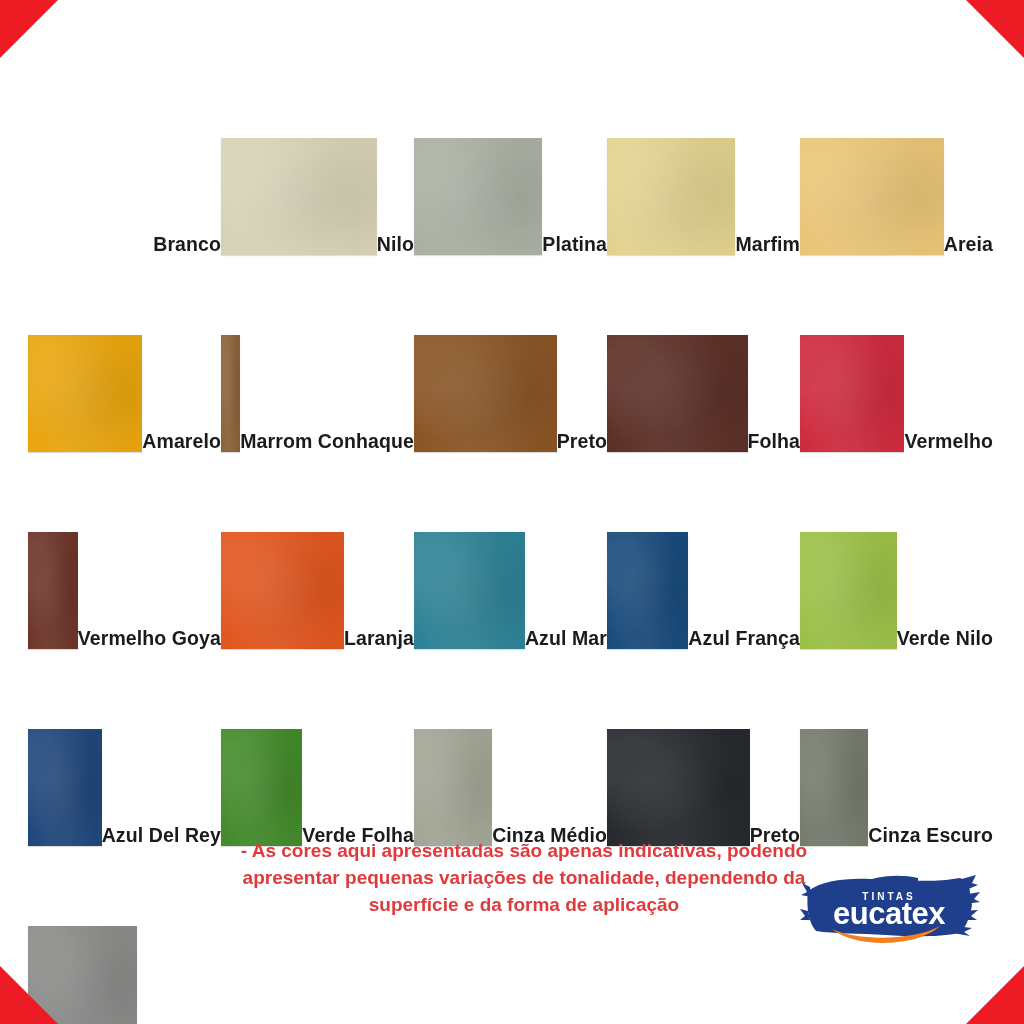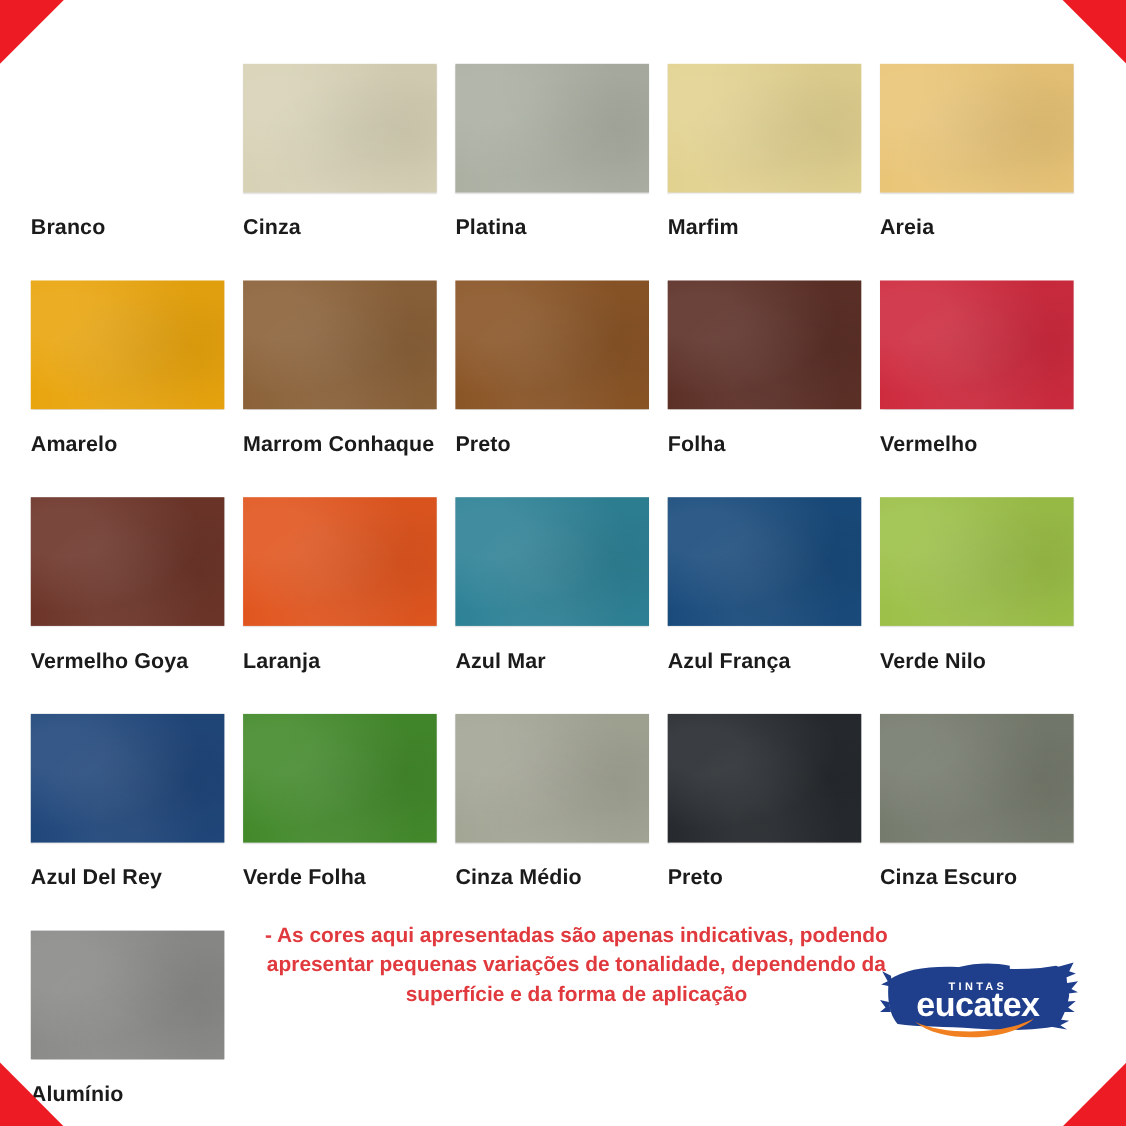--- a/index.html
+++ b/index.html
@@ -55,22 +55,22 @@
     width: 968px;
     display: grid;
     grid-template-columns: repeat(5, 193px);
     grid-auto-rows: 197px;
     column-gap: 0px;
     row-gap: 0px;
   }
   .cell {
     position: relative;
     display: flex;
-    flex-direction: column;
-    align-items: flex-start;
+    flex-direction: row;
+    align-items: flex-end;
   }
   .swatch {
     width: 176px;
     height: 117px;
     background-color: #ffffff;
     position: relative;
     box-shadow: 0 1px 1px rgba(0,0,0,0.13);
   }
   .swatch.white-chip {
     box-shadow: none;
@@ -133,21 +133,21 @@
   <div class="corner corner-bl"></div>
   <div class="corner corner-br"></div>
 
   <div id="grid">
       <div class="cell">
         <div class="swatch white-chip" style="background-color: rgb(255, 255, 255);"></div>
         <div class="label">Branco</div>
       </div>
       <div class="cell">
         <div class="swatch" style="background-color: rgb(215, 210, 182);"></div>
-        <div class="label">Cinza</div>
+        <div class="label">Nilo</div>
       </div>
       <div class="cell">
         <div class="swatch" style="background-color: rgb(171, 176, 163);"></div>
         <div class="label">Platina</div>
       </div>
       <div class="cell">
         <div class="swatch" style="background-color: rgb(226, 210, 144);"></div>
         <div class="label">Marfim</div>
       </div>
       <div class="cell">

